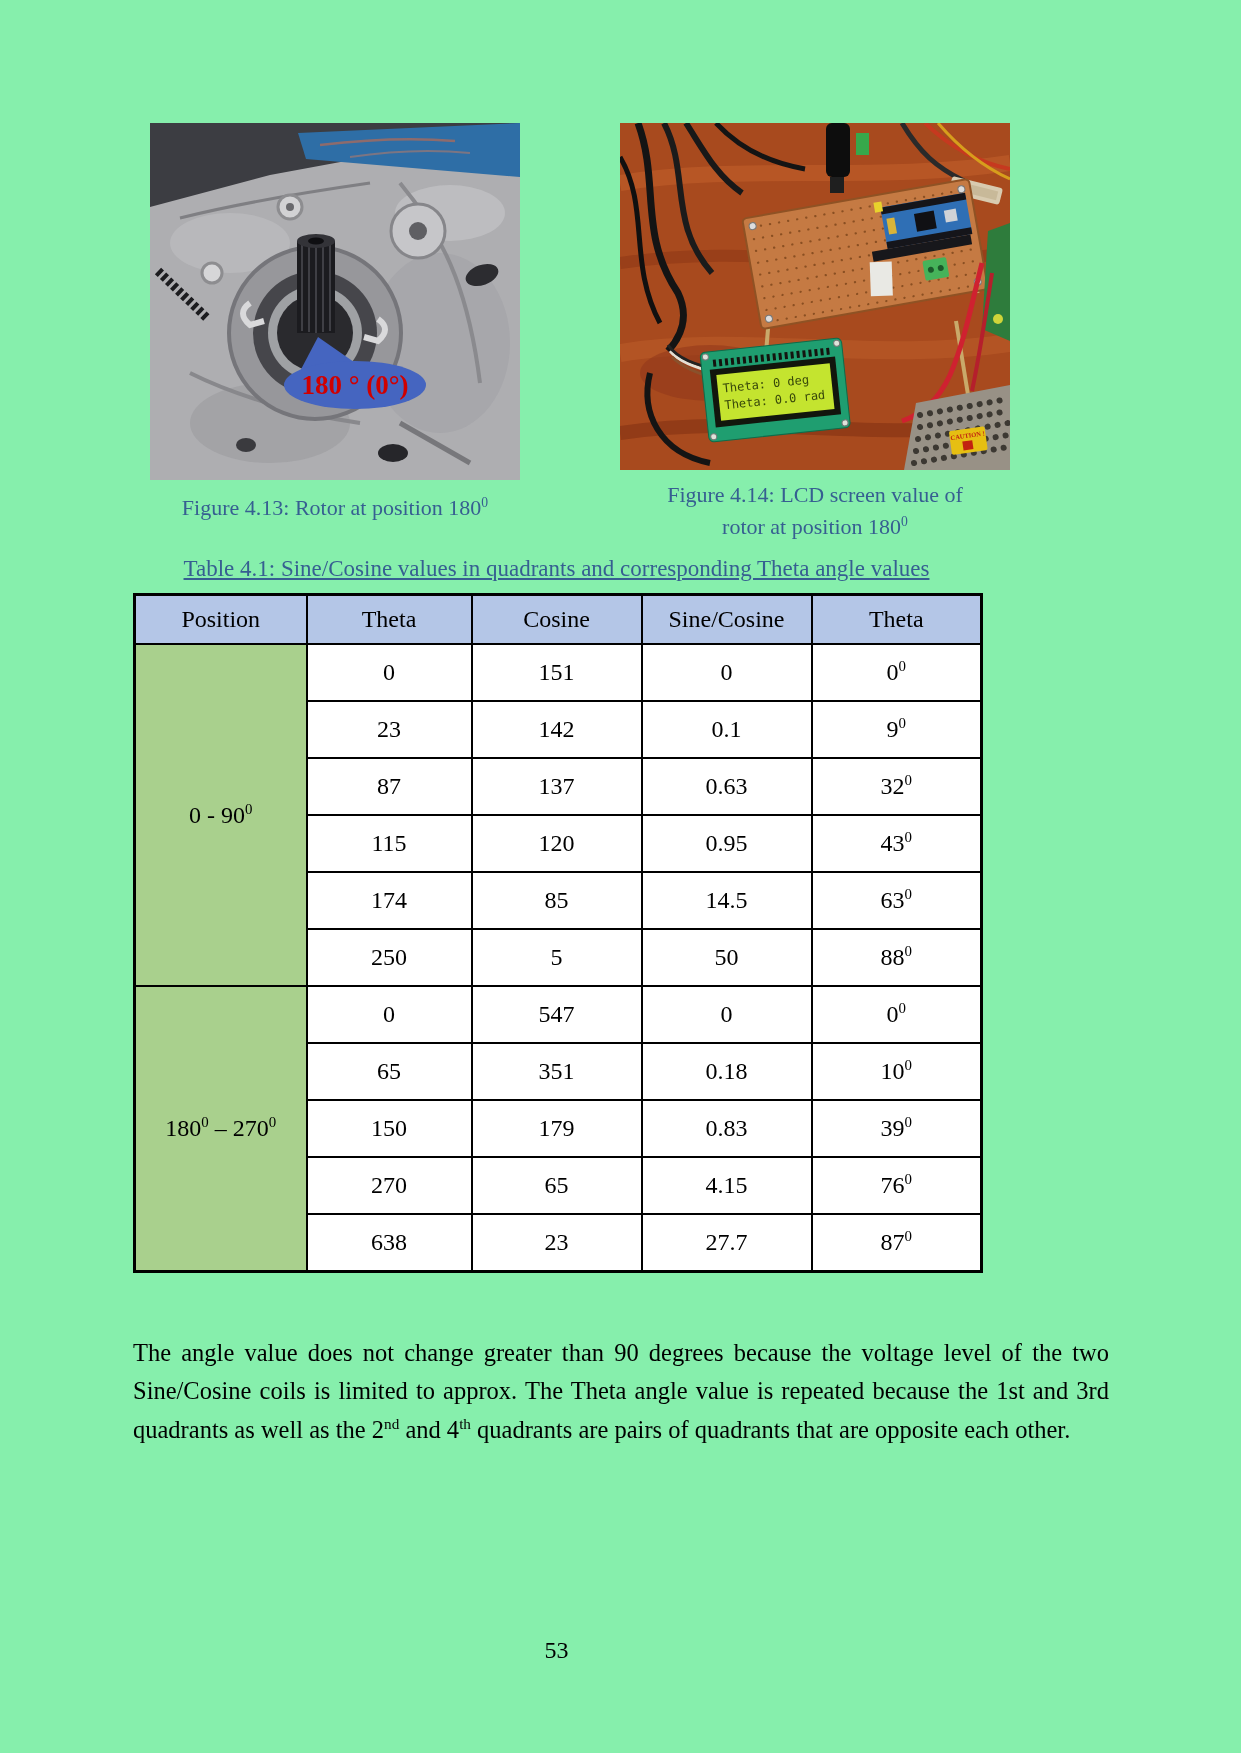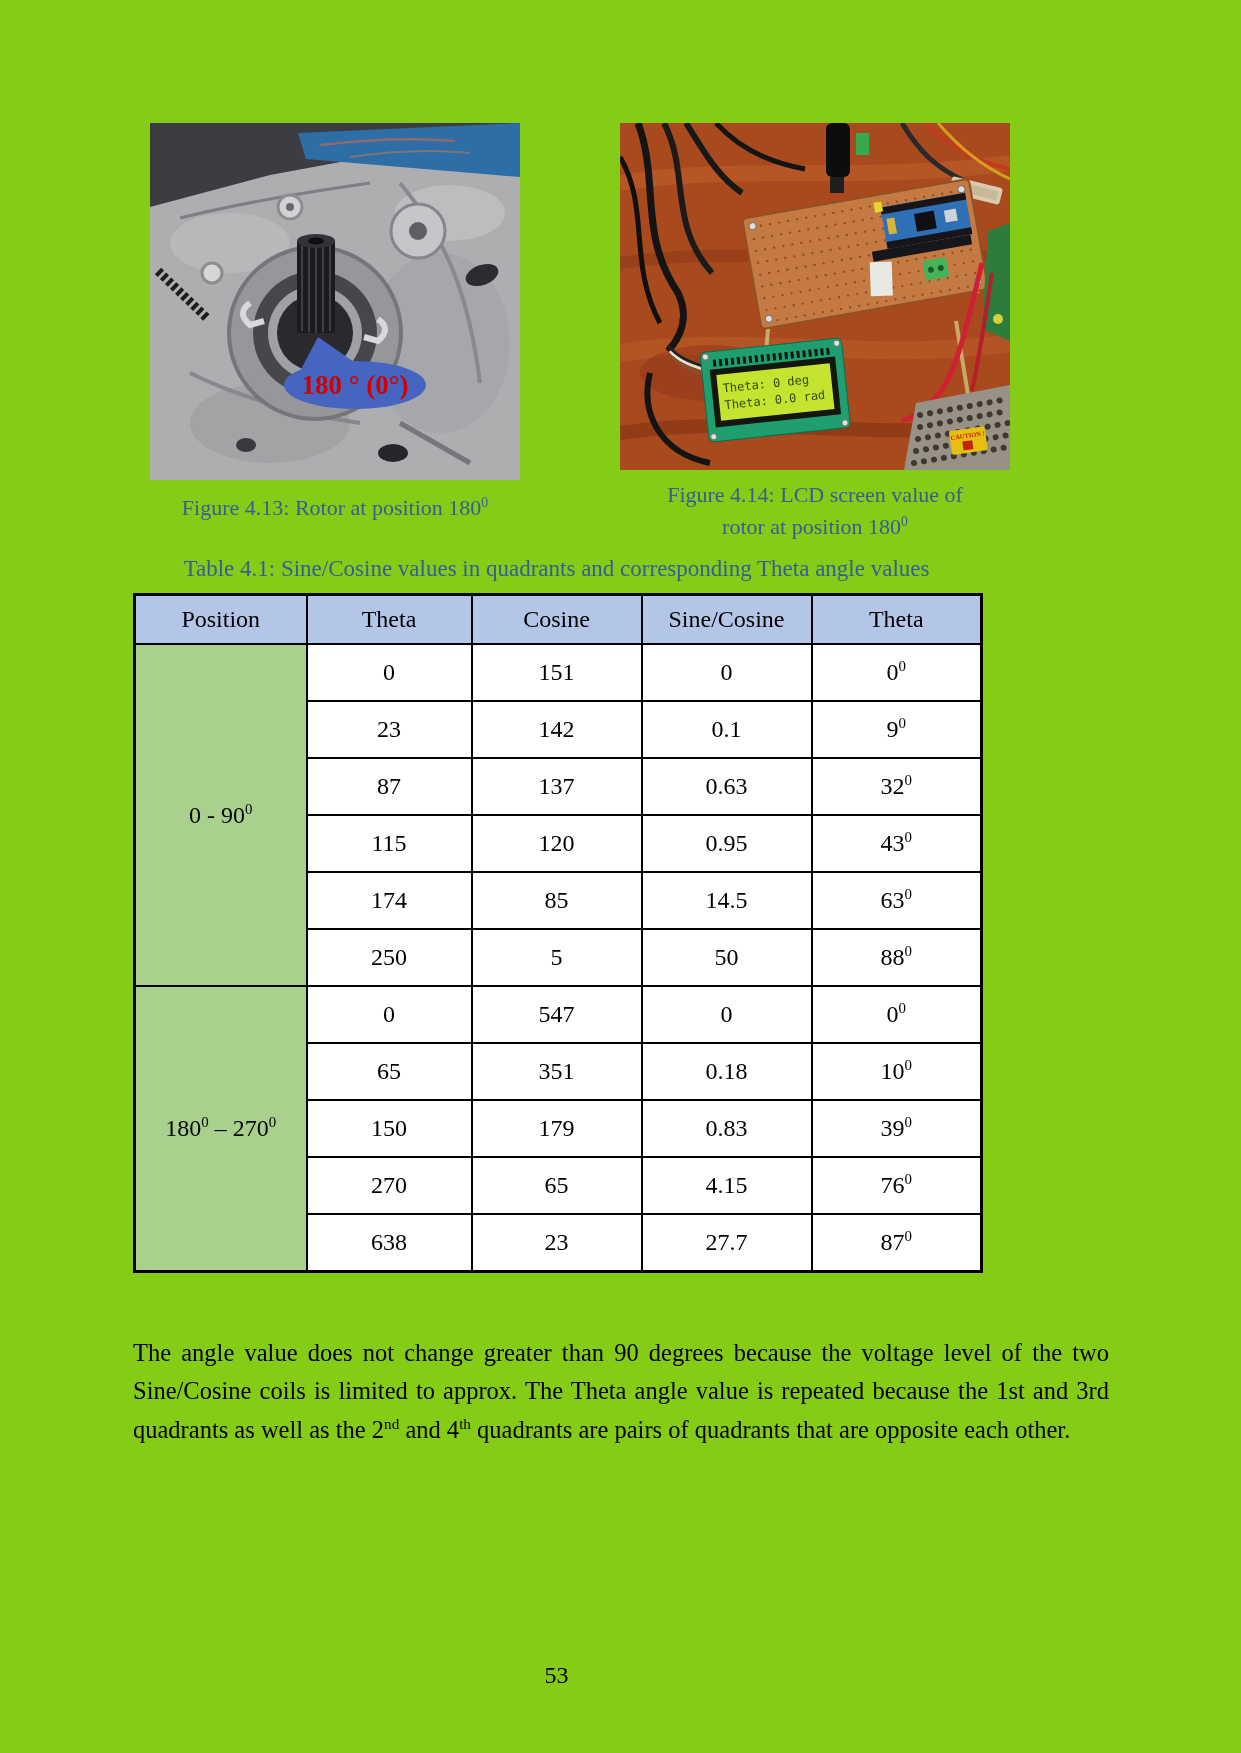--- a/index.html
+++ b/index.html
@@ -1,32 +1,32 @@
 <!DOCTYPE html>
 <html style="--caption-blue: #365F91; --header-fill: #B4C6E7; --group-fill: #A9D08D; --callout-fill: #4565C0; --callout-text: #D00000;"><head>
 <meta charset="utf-8">
 <style>
   html,body { margin:0; padding:0; background:#e8e8e8; }
   .page {
     position:relative; width:1241px; height:1753px; margin:0 auto;
-    background:#84cc16; font-family:"Liberation Serif", serif; color:#000;
+    background:#86efac; font-family:"Liberation Serif", serif; color:#000;
     overflow:hidden;
   }
   .fig { position:absolute; text-align:center; }
   #fig-left  { left:150px; top:123px; width:370px; }
   #fig-right { left:620px; top:123px; width:390px; }
   .photo { display:block; }
   .caption {
     color:var(--caption-blue); font-size:22px; line-height:32px; margin-top:12px;
   }
   #fig-right .caption { margin-top:9px; }
   sup.sp { font-size:0.62em; vertical-align:super; line-height:0; }
   .table-caption {
     position:absolute; left:133px; top:556px; width:847px; text-align:center;
-    color:var(--caption-blue); font-size:23px;
+    color:var(--caption-blue); font-size:23px;text-decoration:underline;
   }
   table.data {
     position:absolute; left:133px; top:593px; width:847px;
     border-collapse:collapse; table-layout:fixed; font-size:24px;
     border:3px solid #000;
   }
   table.data th, table.data td {
     border:2px solid #000; text-align:center; vertical-align:middle;
     padding:8px; font-weight:normal;
   }
@@ -34,21 +34,21 @@
   table.data td { height:39px; background:#fff; }
   table.data td.group { background:var(--group-fill); }
   .para {
     position:absolute; left:133px; width:976px; text-align:justify;
     font-size:24.5px; line-height:38.6px;
   }
   #p1 { top:1110px; }
   #p2 { top:1309px; }
   .page-number {
     position:absolute; left:133px; top:1637px; width:847px;
-    text-align:center; font-size:24px;margin-top:25px;
+    text-align:center; font-size:24px;
   }
 </style>
 </head>
 <body>
 
 <div class="page">
 
   <div class="fig" id="fig-left">
     <svg class="photo" width="370" height="357" viewBox="0 0 370 357">
       <rect width="370" height="357" fill="#aeaeb1"></rect>

